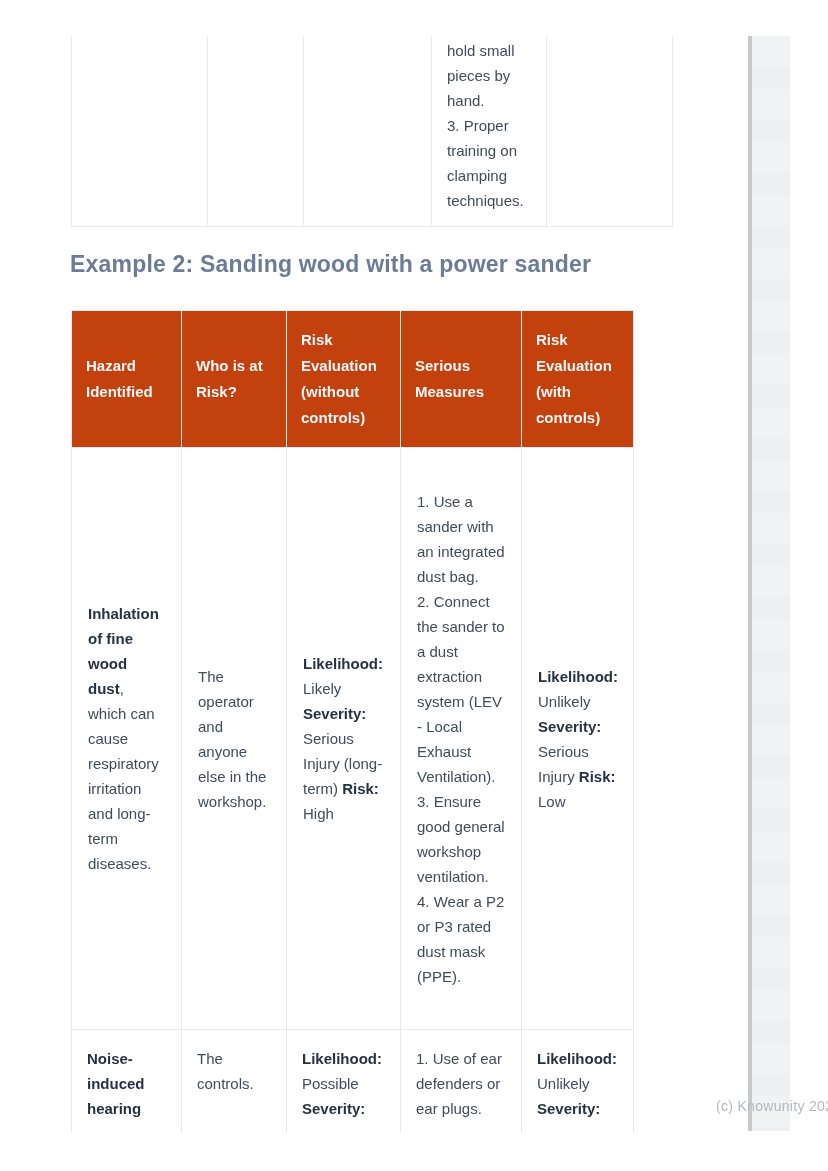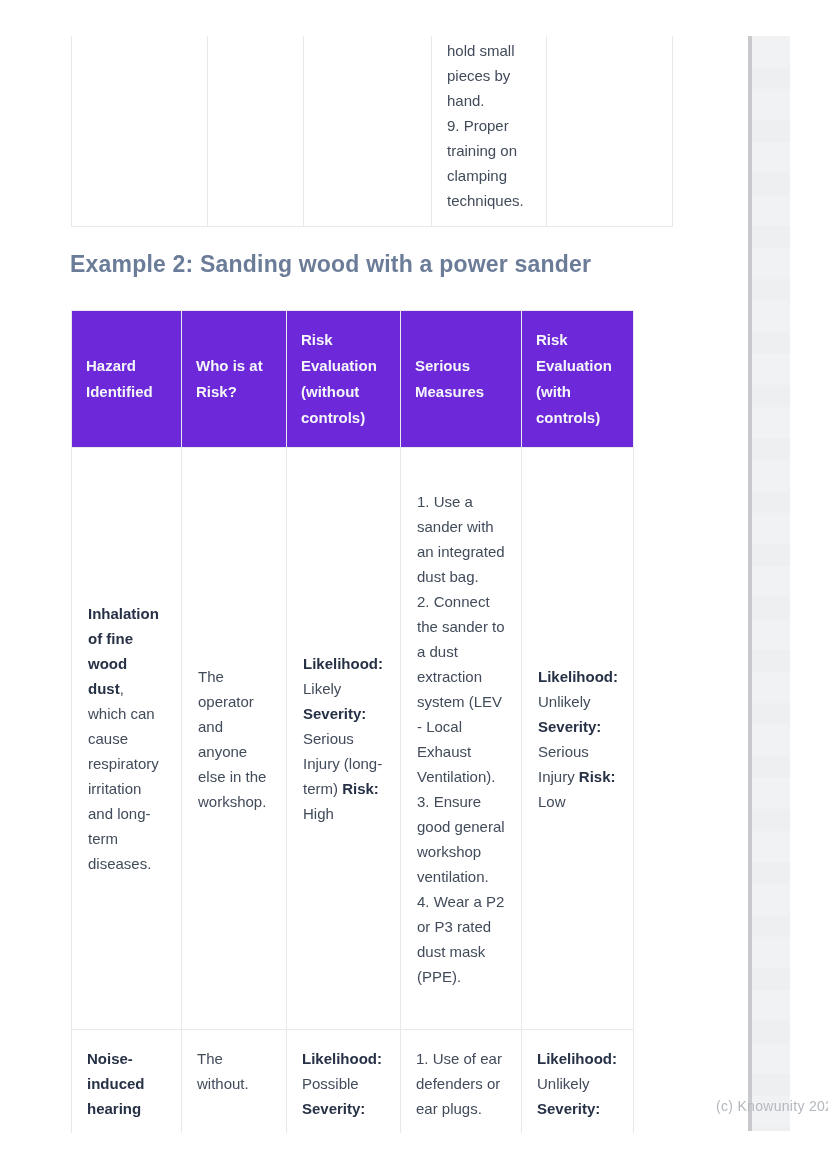--- a/index.html
+++ b/index.html
@@ -25,21 +25,21 @@
   .doc-heading {
     position:absolute; left:70px; top:248px;
     font-size:23px; line-height:32px; font-weight:700; color:#6b7c98;
     letter-spacing:0.2px; white-space:nowrap;text-align:right;
   }
 
   
   .main-wrap { position:absolute; left:71px; top:310px; width:566px; height:823px; overflow:hidden; }
   .main-table { width:562px; }
   .main-table th {
-    background:#6d28d9; color:#f4f6f9; font-weight:600;
+    background:#c2410c; color:#f4f6f9; font-weight:600;
     font-size:15px; line-height:26px; text-align:left; vertical-align:middle;
     padding:16px 14px;
     margin-left:8px;
   }
   .main-table td {
     font-size:15px; line-height:25px; color:#414b5a;
     padding:16px 15px; vertical-align:top; background:#ffffff;
   }
   .main-table tr.r1 { height:582px; }
   .main-table tr.r1 td { vertical-align:middle;padding-left:16px; }
@@ -77,21 +77,21 @@
       <col style="width:115px">
         <col style="width:126px">
     </colgroup>
     <tbody>
       <tr>
         <td></td>
         <td></td>
         <td></td>
         <td>
           <p>hold small pieces by hand.</p>
-          <p>9. Proper training on clamping techniques.</p>
+          <p>3. Proper training on clamping techniques.</p>
         </td>
         <td></td>
       </tr>
     </tbody>
   </table>
 
   <h2 class="doc-heading">Example 2: Sanding wood with a power sander</h2>
 
   <div class="main-wrap">
     <table class="main-table">
@@ -130,21 +130,21 @@
           </td>
           <td>
             <p><b>Likelihood:</b><span> Unlikely </span><b>Severity:</b><span> Serious Injury </span><b>Risk:</b><span> Low</span></p>
           </td>
         </tr>
         <tr class="r2">
           <td>
             <p><b>Noise-induced hearing</b></p>
           </td>
           <td>
-            <p>The without.</p>
+            <p>The controls.</p>
           </td>
           <td>
             <p><b>Likelihood:</b><span> Possible </span><b>Severity:</b></p>
           </td>
           <td>
             <p>1. Use of ear defenders or ear plugs.</p>
           </td>
           <td>
             <p><b>Likelihood:</b><span> Unlikely </span><b>Severity:</b></p>
           </td>

